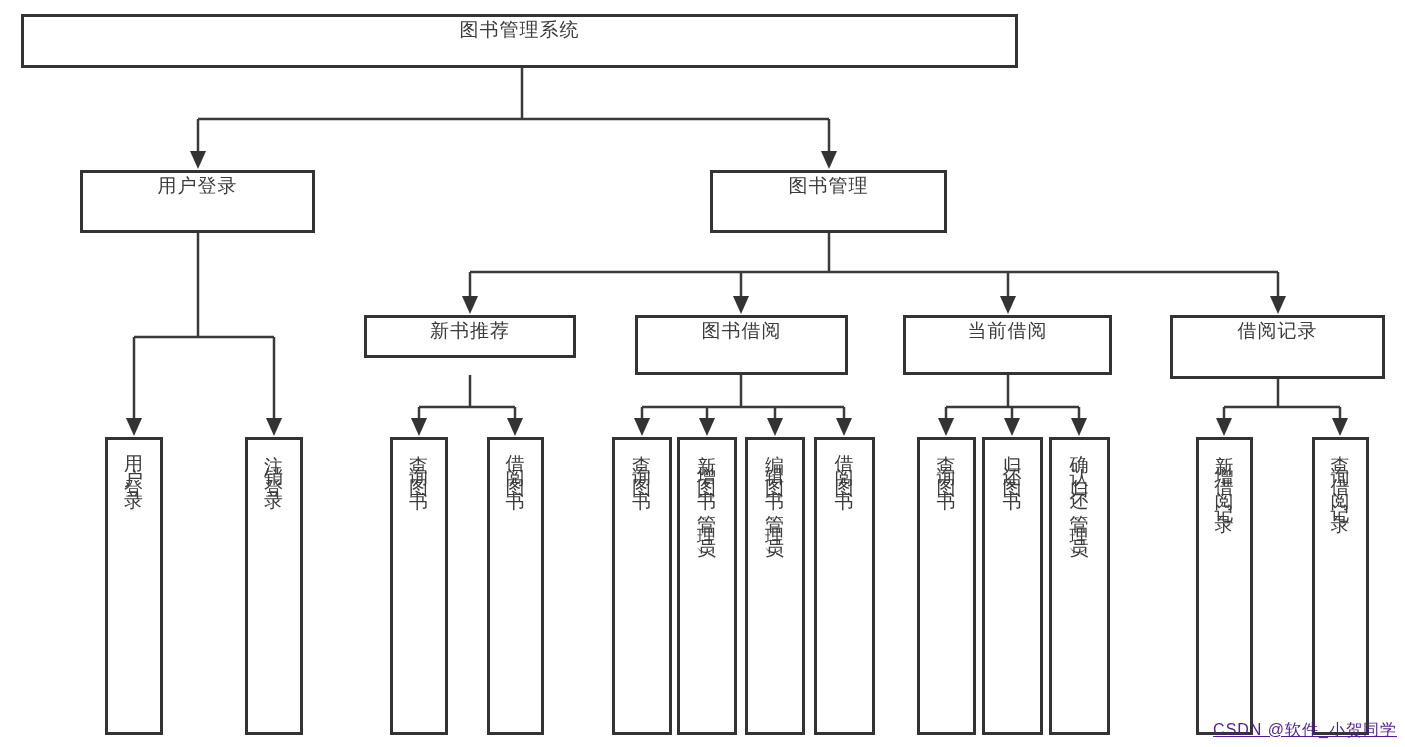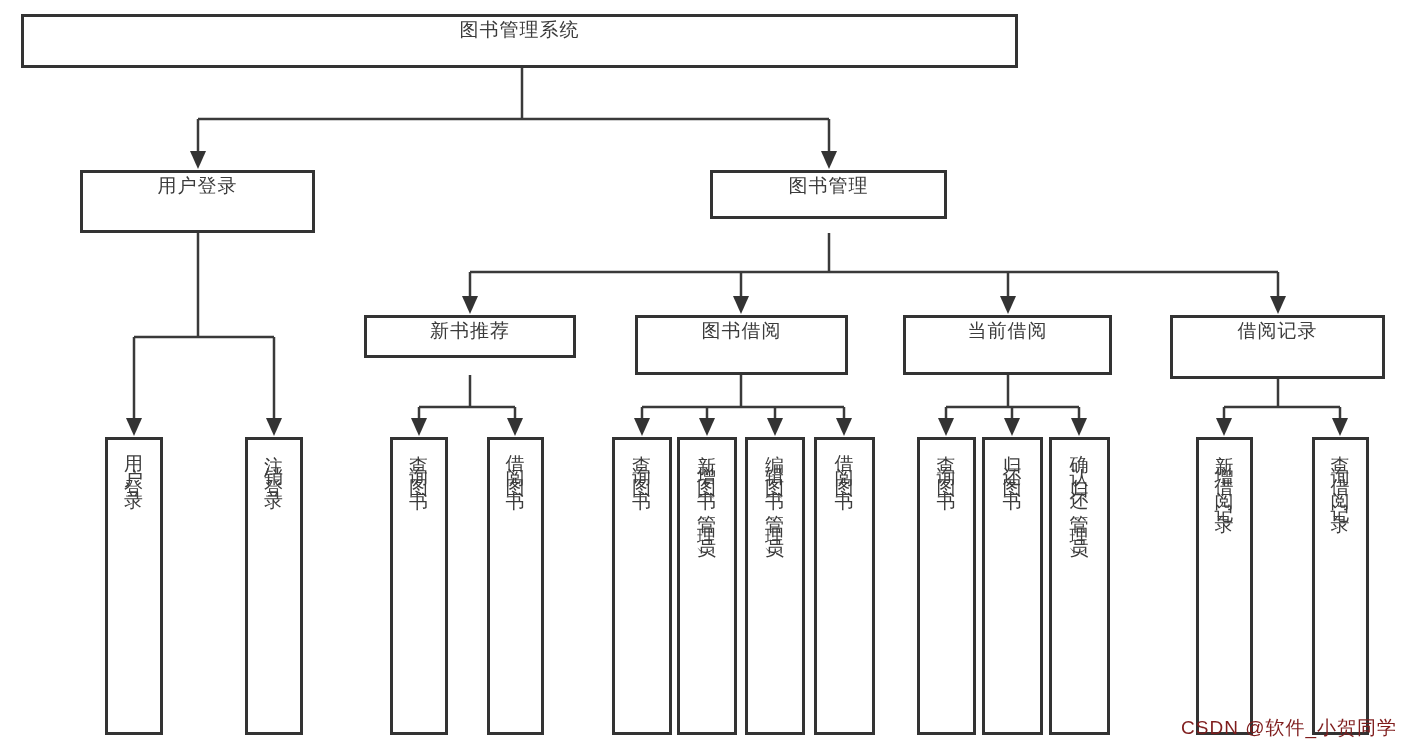--- a/index.html
+++ b/index.html
@@ -40,24 +40,25 @@
     text-orientation: mixed;
     letter-spacing: 12px;
     line-height: 1;
     white-space: nowrap;
   }
   .htext { letter-spacing: 1px; }
   #watermark {
     position: absolute;
     right: 8px;
     bottom: 6px;
-    font-size: 19px;
-    color: #7f1d1d;
+    font-size: 16px;
+    color: #4c1d95;
     z-index: 3;
     letter-spacing: 1px;
+    text-decoration: underline;
   }
 </style>
 </head>
 <body>
 
 <div id="stage">
 
   <svg id="connectors" viewBox="0 0 1405 747" xmlns="http://www.w3.org/2000/svg">
     <g stroke="#3a3a3a" stroke-width="2.5" fill="none">
 
@@ -131,21 +132,21 @@
     </g>
   </svg>
 
   <div class="box root" style="left:21px;top:14px;width:997px;height:54px">
     <span class="htext">图书管理系统</span>
   </div>
 
   <div class="box lvl" style="left:80px;top:170px;width:235px;height:63px">
     <span class="htext">用户登录</span>
   </div>
-  <div class="box lvl" style="left:710px;top:170px;width:237px;height:49px">
+  <div class="box lvl" style="left:710px;top:170px;width:237px;height:63px">
     <span class="htext">图书管理</span>
   </div>
 
   <div class="box lvl" style="left:364px;top:315px;width:212px;height:43px">
     <span class="htext">新书推荐</span>
   </div>
   <div class="box lvl" style="left:635px;top:315px;width:213px;height:60px">
     <span class="htext">图书借阅</span>
   </div>
   <div class="box lvl" style="left:903px;top:315px;width:209px;height:60px">

